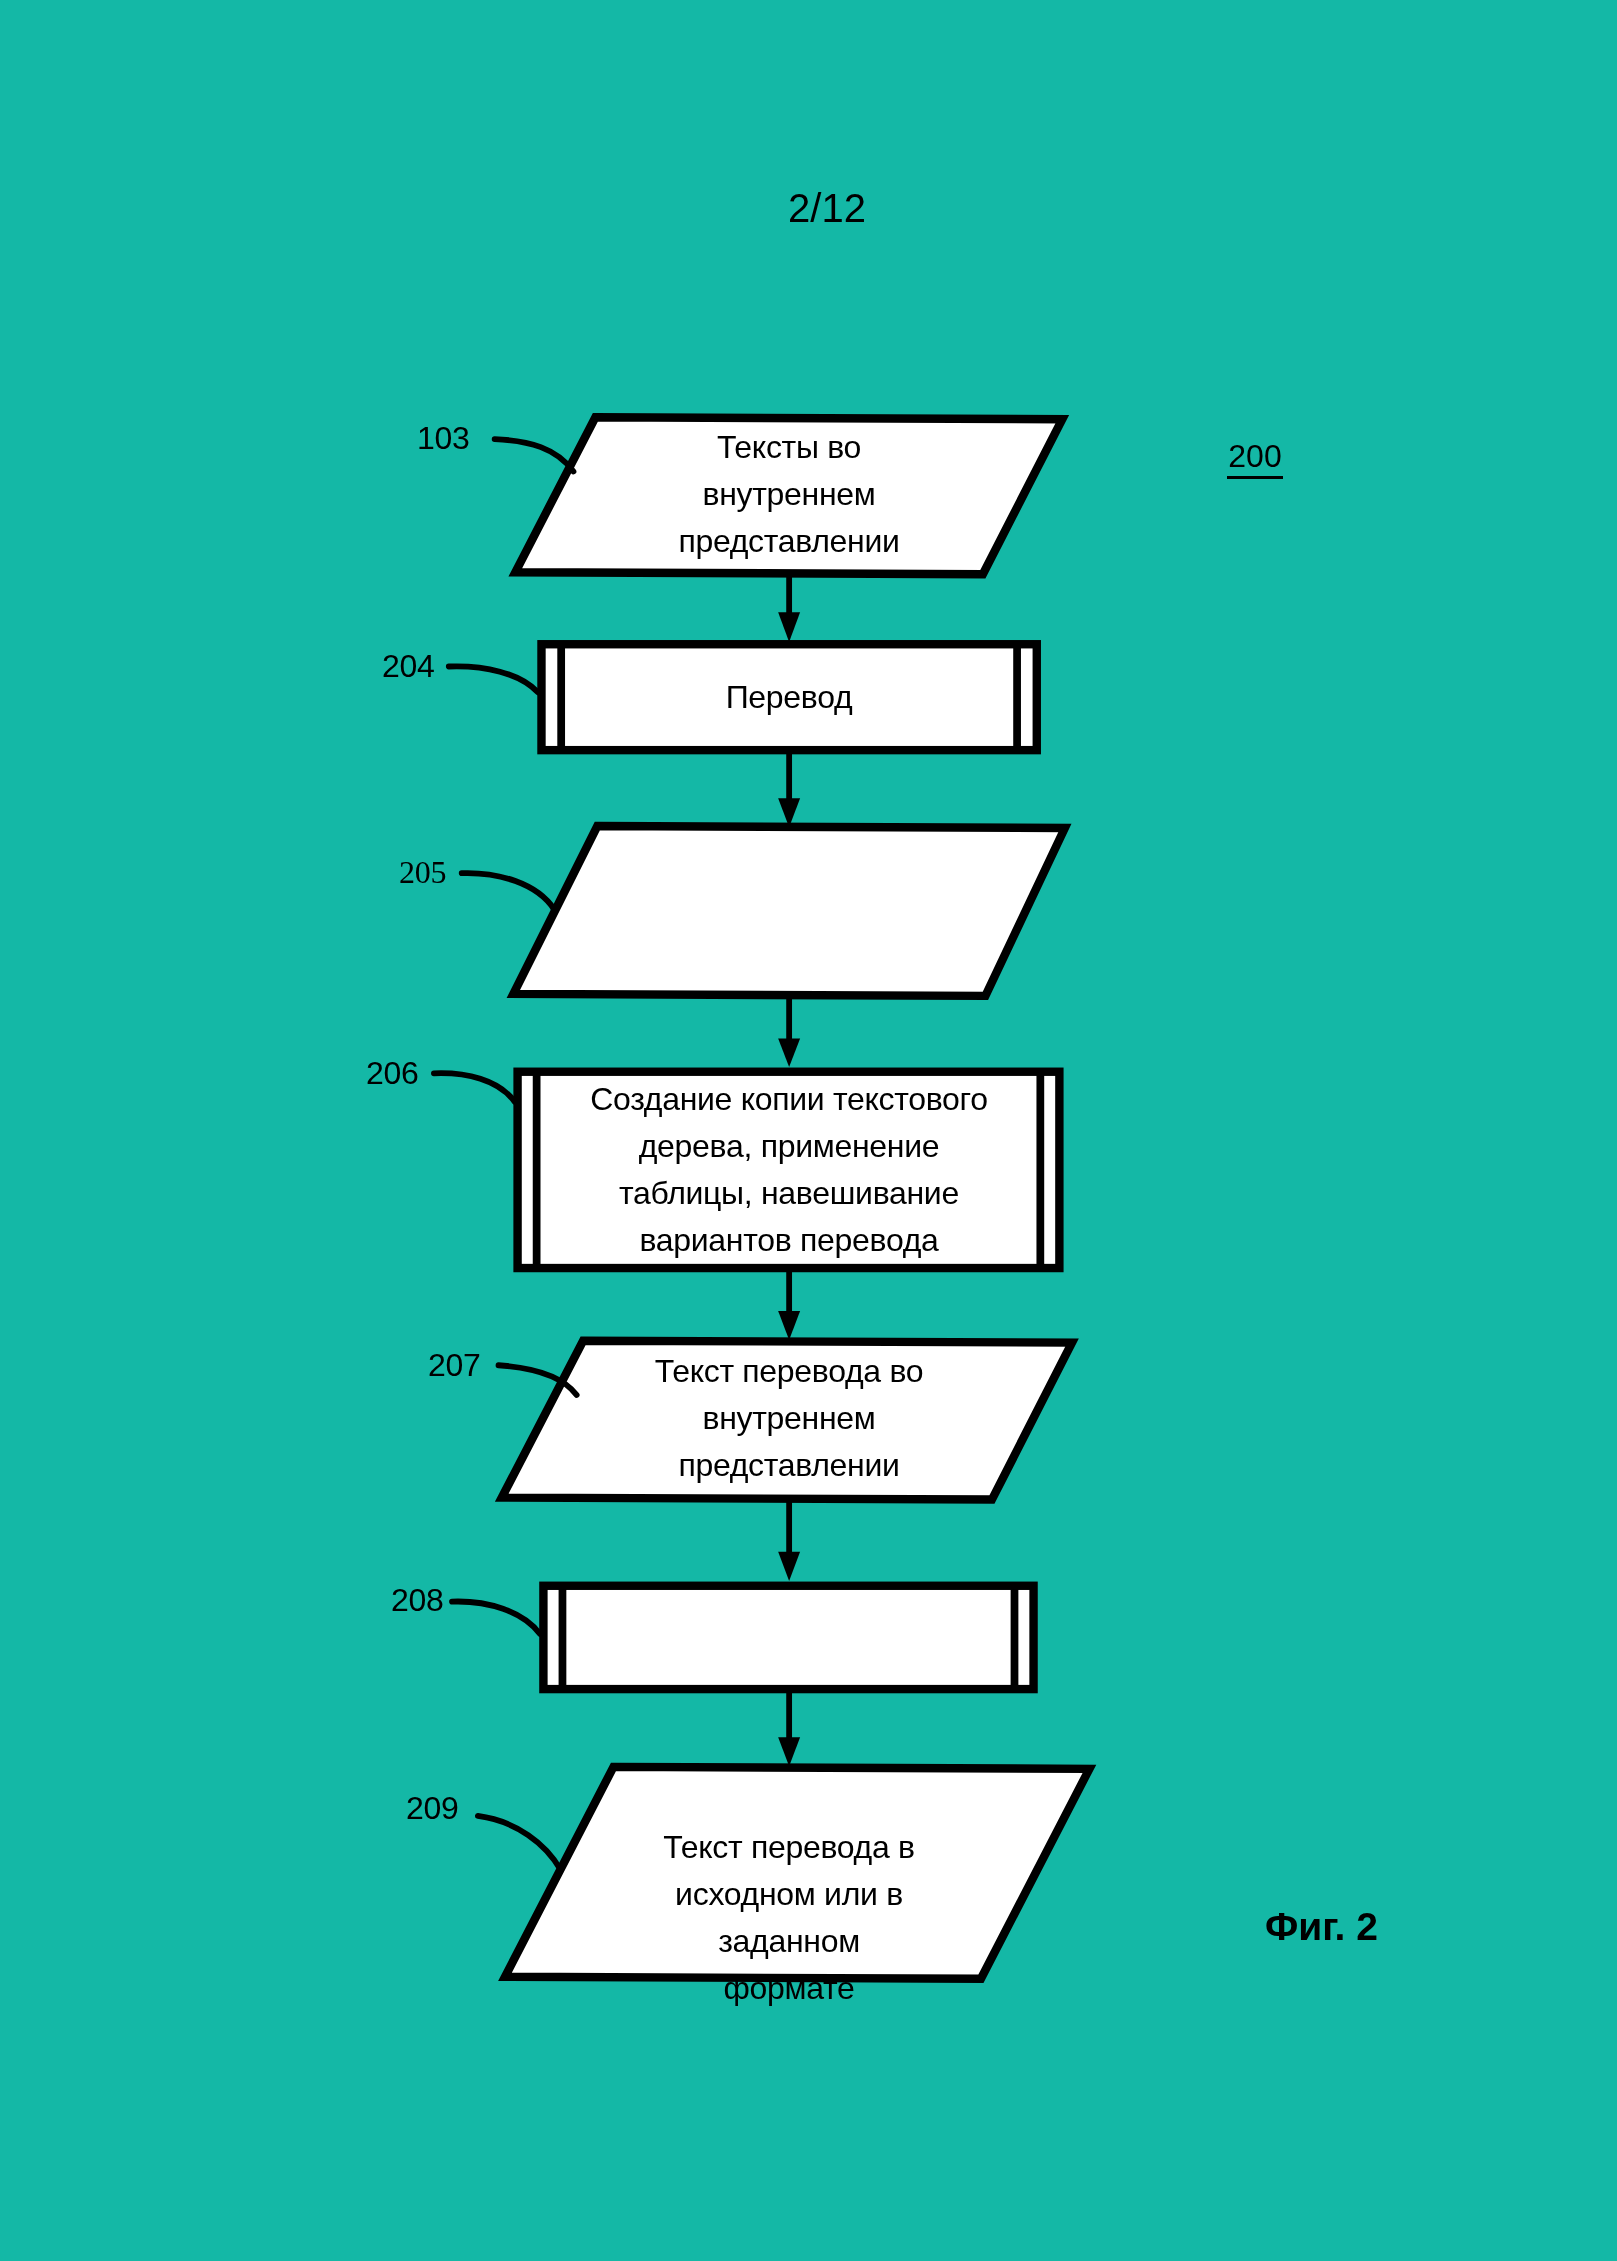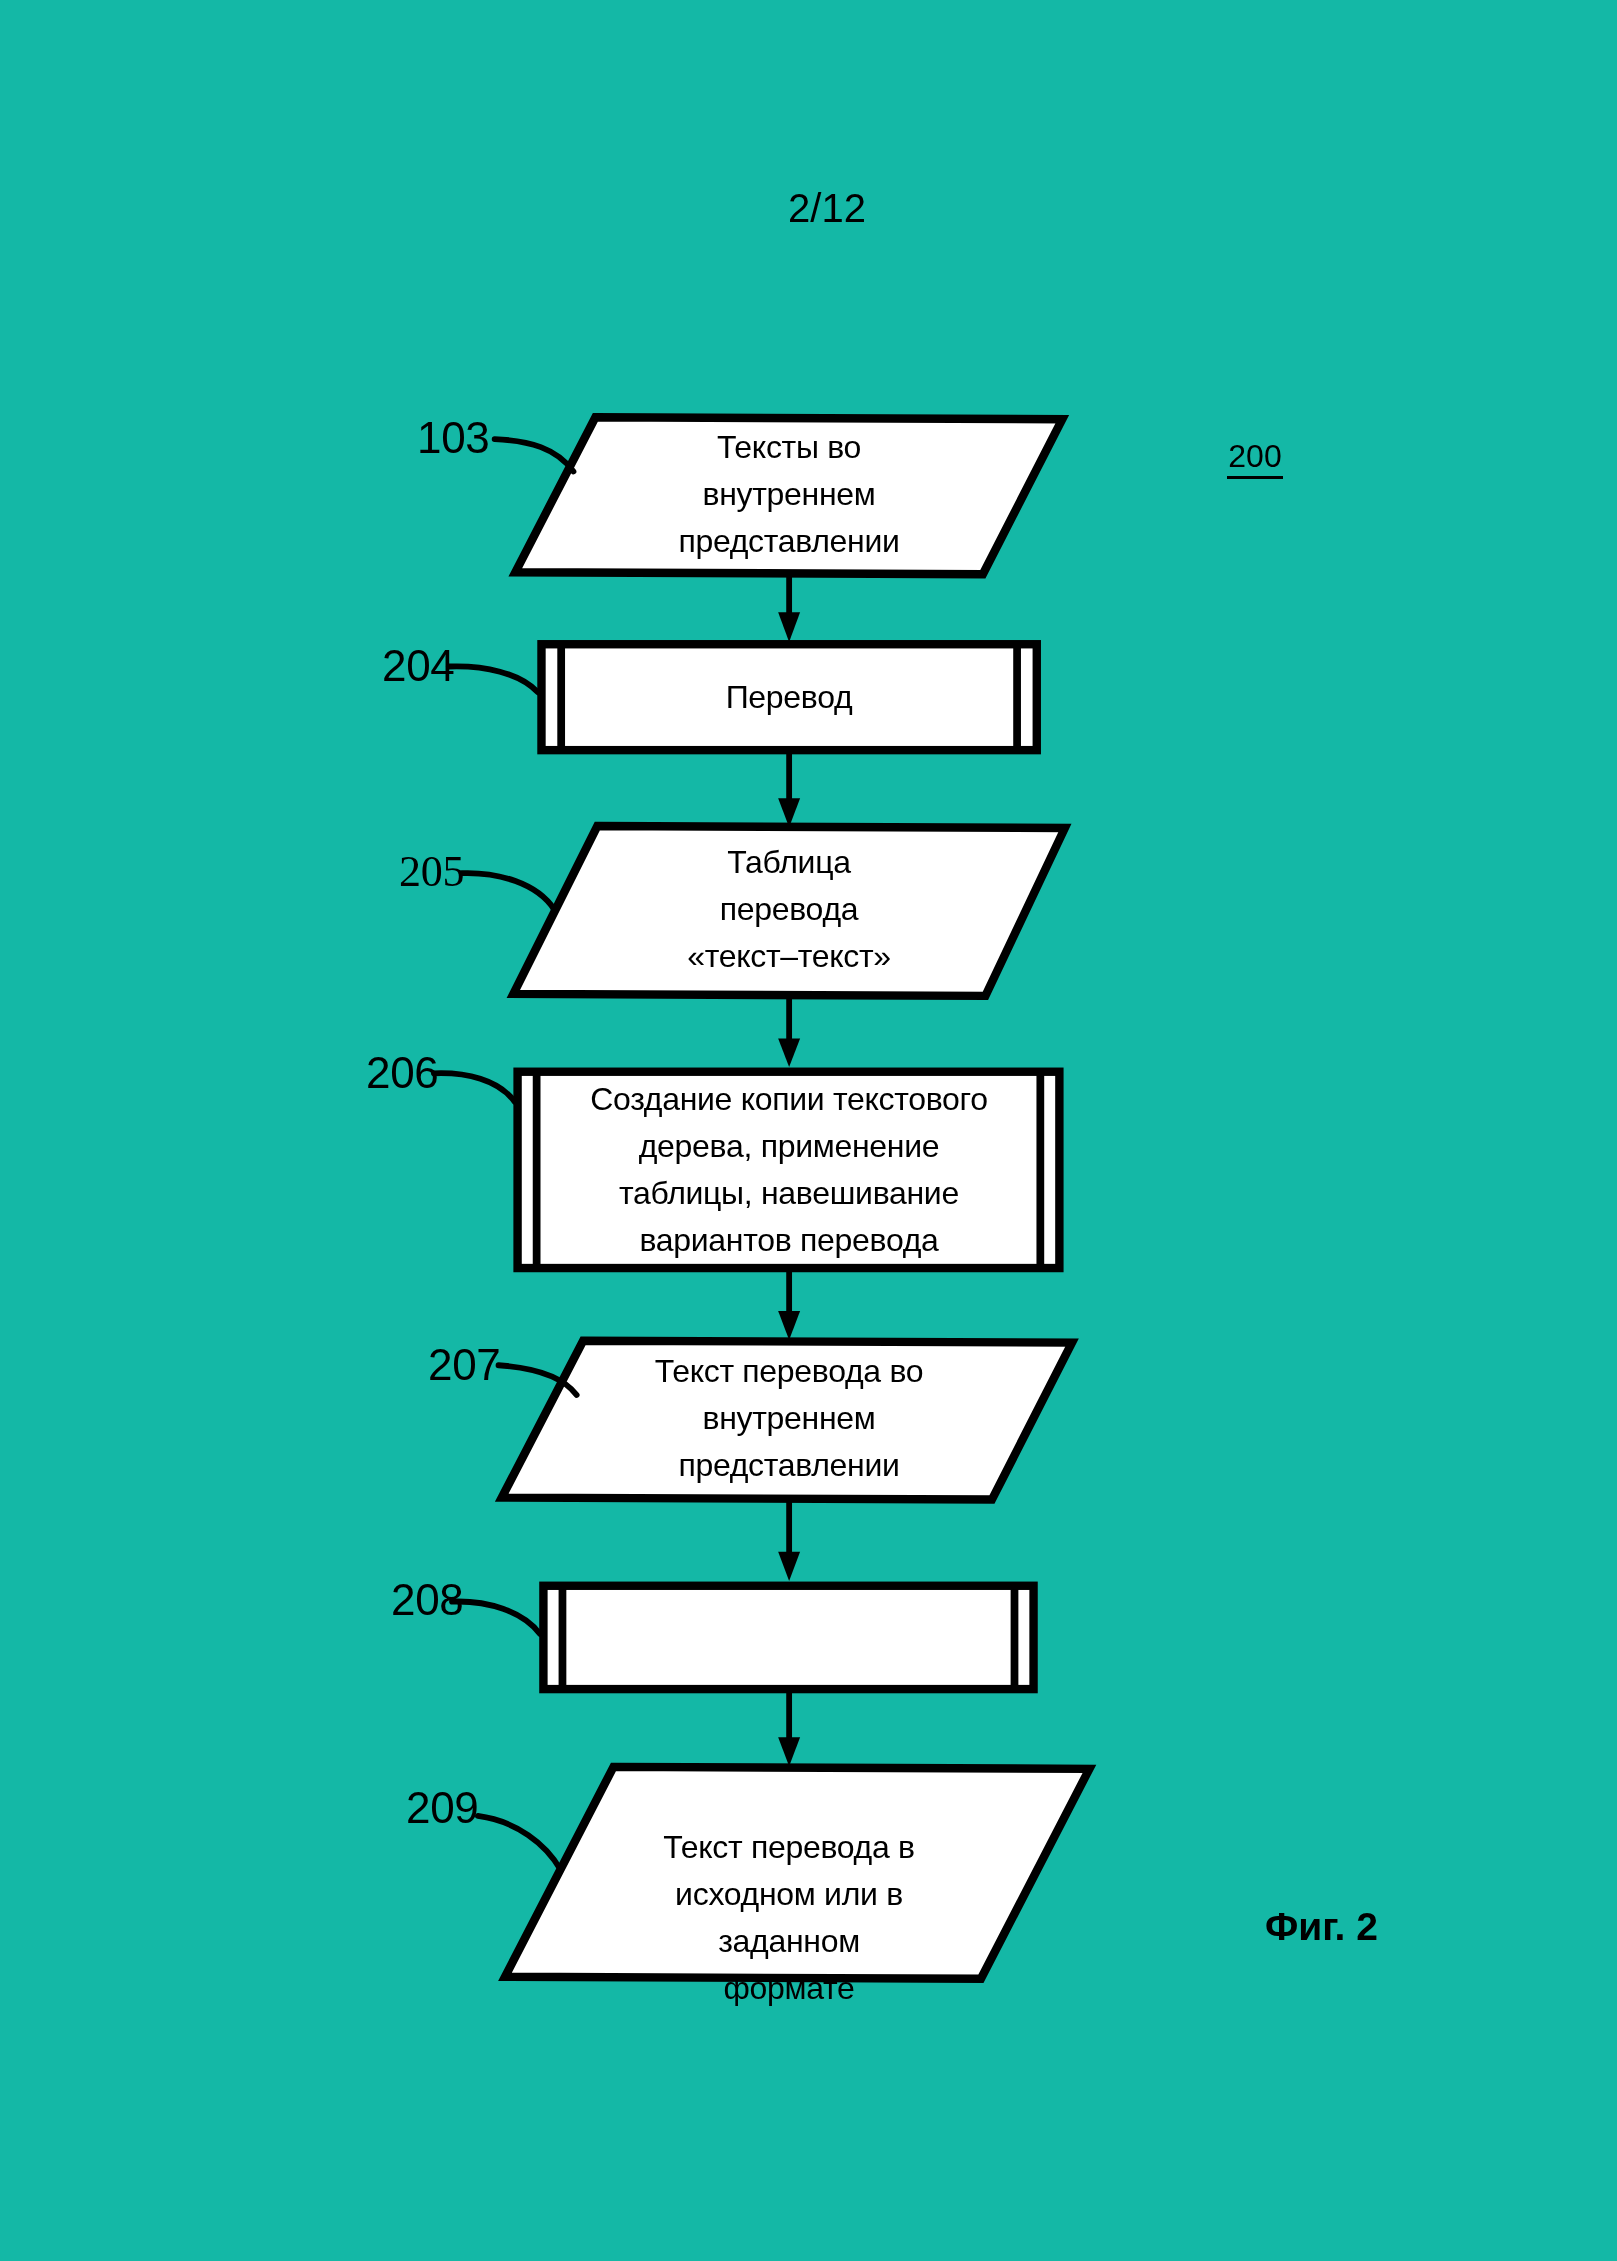--- a/index.html
+++ b/index.html
@@ -28,21 +28,21 @@
     width: 452px;
     text-align: center;
     white-space: pre-line;
     font-size: 32px;
     line-height: 47px;
     letter-spacing: -0.3px;
     font-weight: 400;
   }
   .ref {
     position: absolute;
-    font-size: 44px;
+    font-size: 32px;
     line-height: 36px;
     letter-spacing: -0.3px;
     white-space: nowrap;
     text-align: right;
   }
   .page-num {
     position: absolute;
     left: 743px;
     top: 186px;
     width: 168px;
@@ -156,23 +156,20 @@
   <div class="ref" style="left:399px; top:854px;font-family:Liberation Serif, serif;">205</div>
   <div class="ref" style="left:366px; top:1055px;">206</div>
   <div class="ref" style="left:428px; top:1347px;">207</div>
   <div class="ref" style="left:391px; top:1582px;">208</div>
   <div class="ref" style="left:406px; top:1790px;">209</div>
 
   <div class="txt" style="top:424px;">Тексты во
 внутреннем
 представлении</div>
   <div class="txt" style="top:674px;">Перевод</div>
-  <div class="txt" style="top:839px;">Таблица
-перевода
-«текст–текст»</div>
   <div class="txt" style="top:1076px;">Создание копии текстового
 дерева, применение
 таблицы, навешивание
 вариантов перевода</div>
   <div class="txt" style="top:1348px;">Текст перевода во
 внутреннем
 представлении</div>
   <div class="txt" style="top:1776px;margin-top:48px;">Текст перевода в
 исходном или в
 заданном

